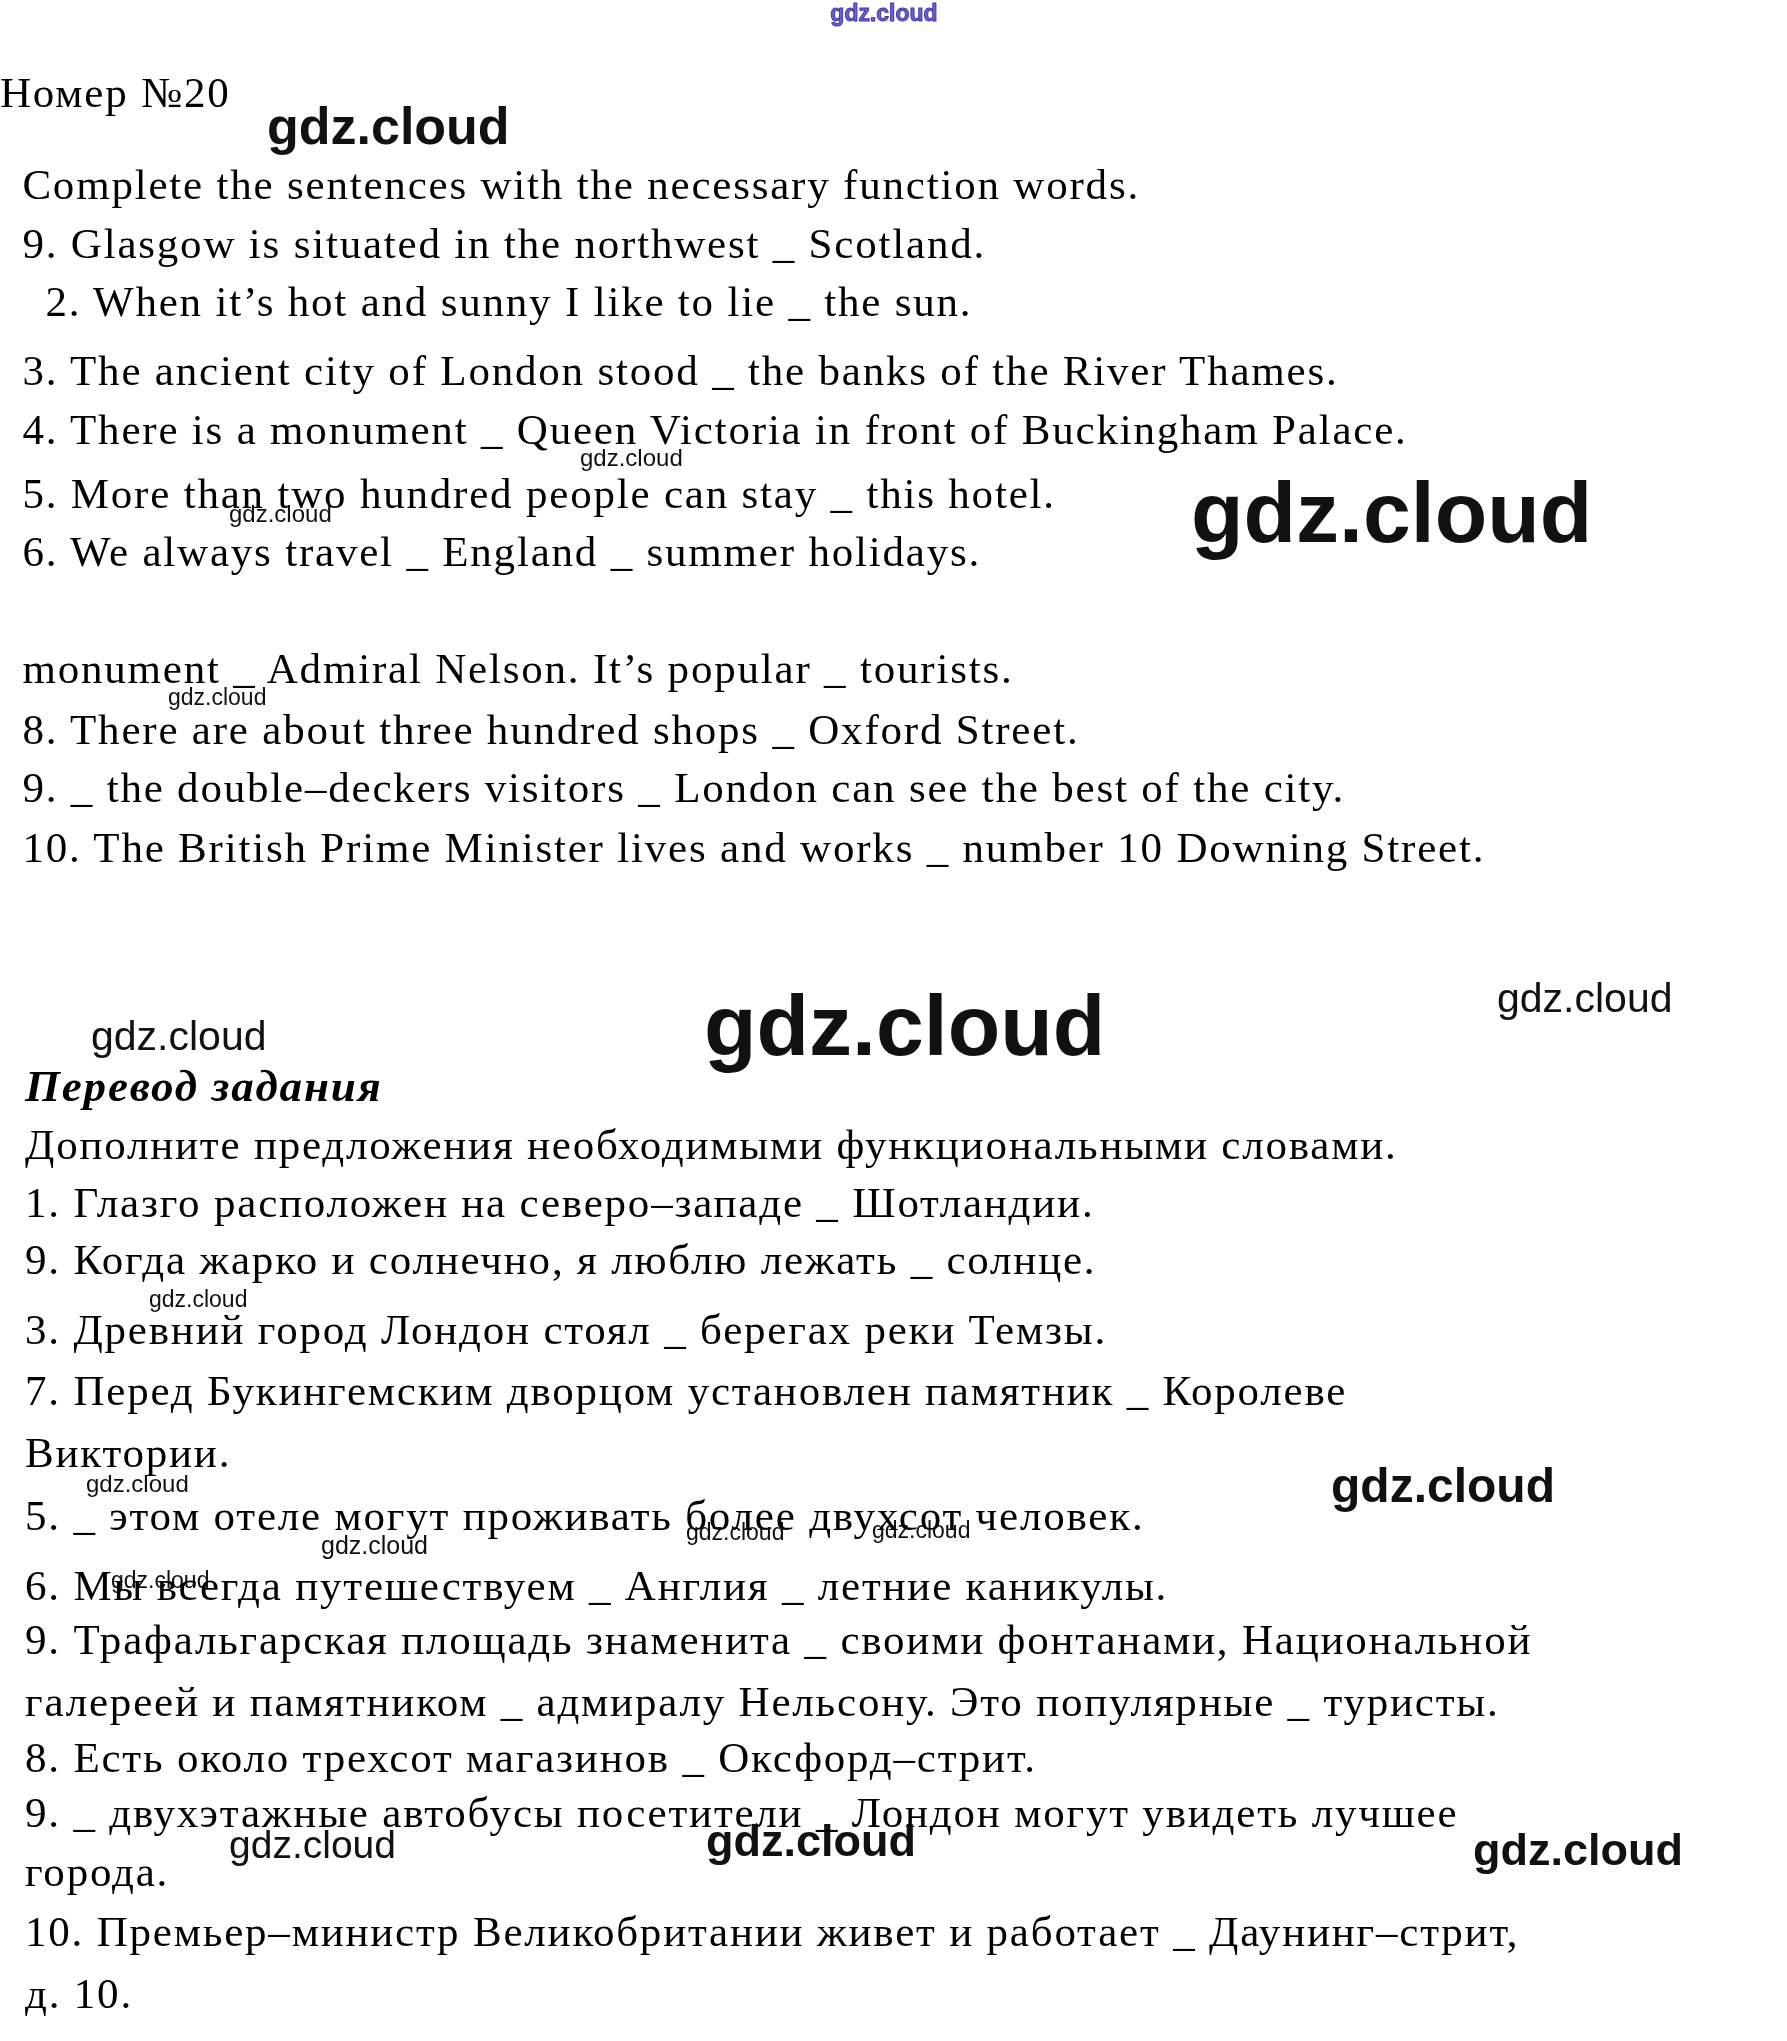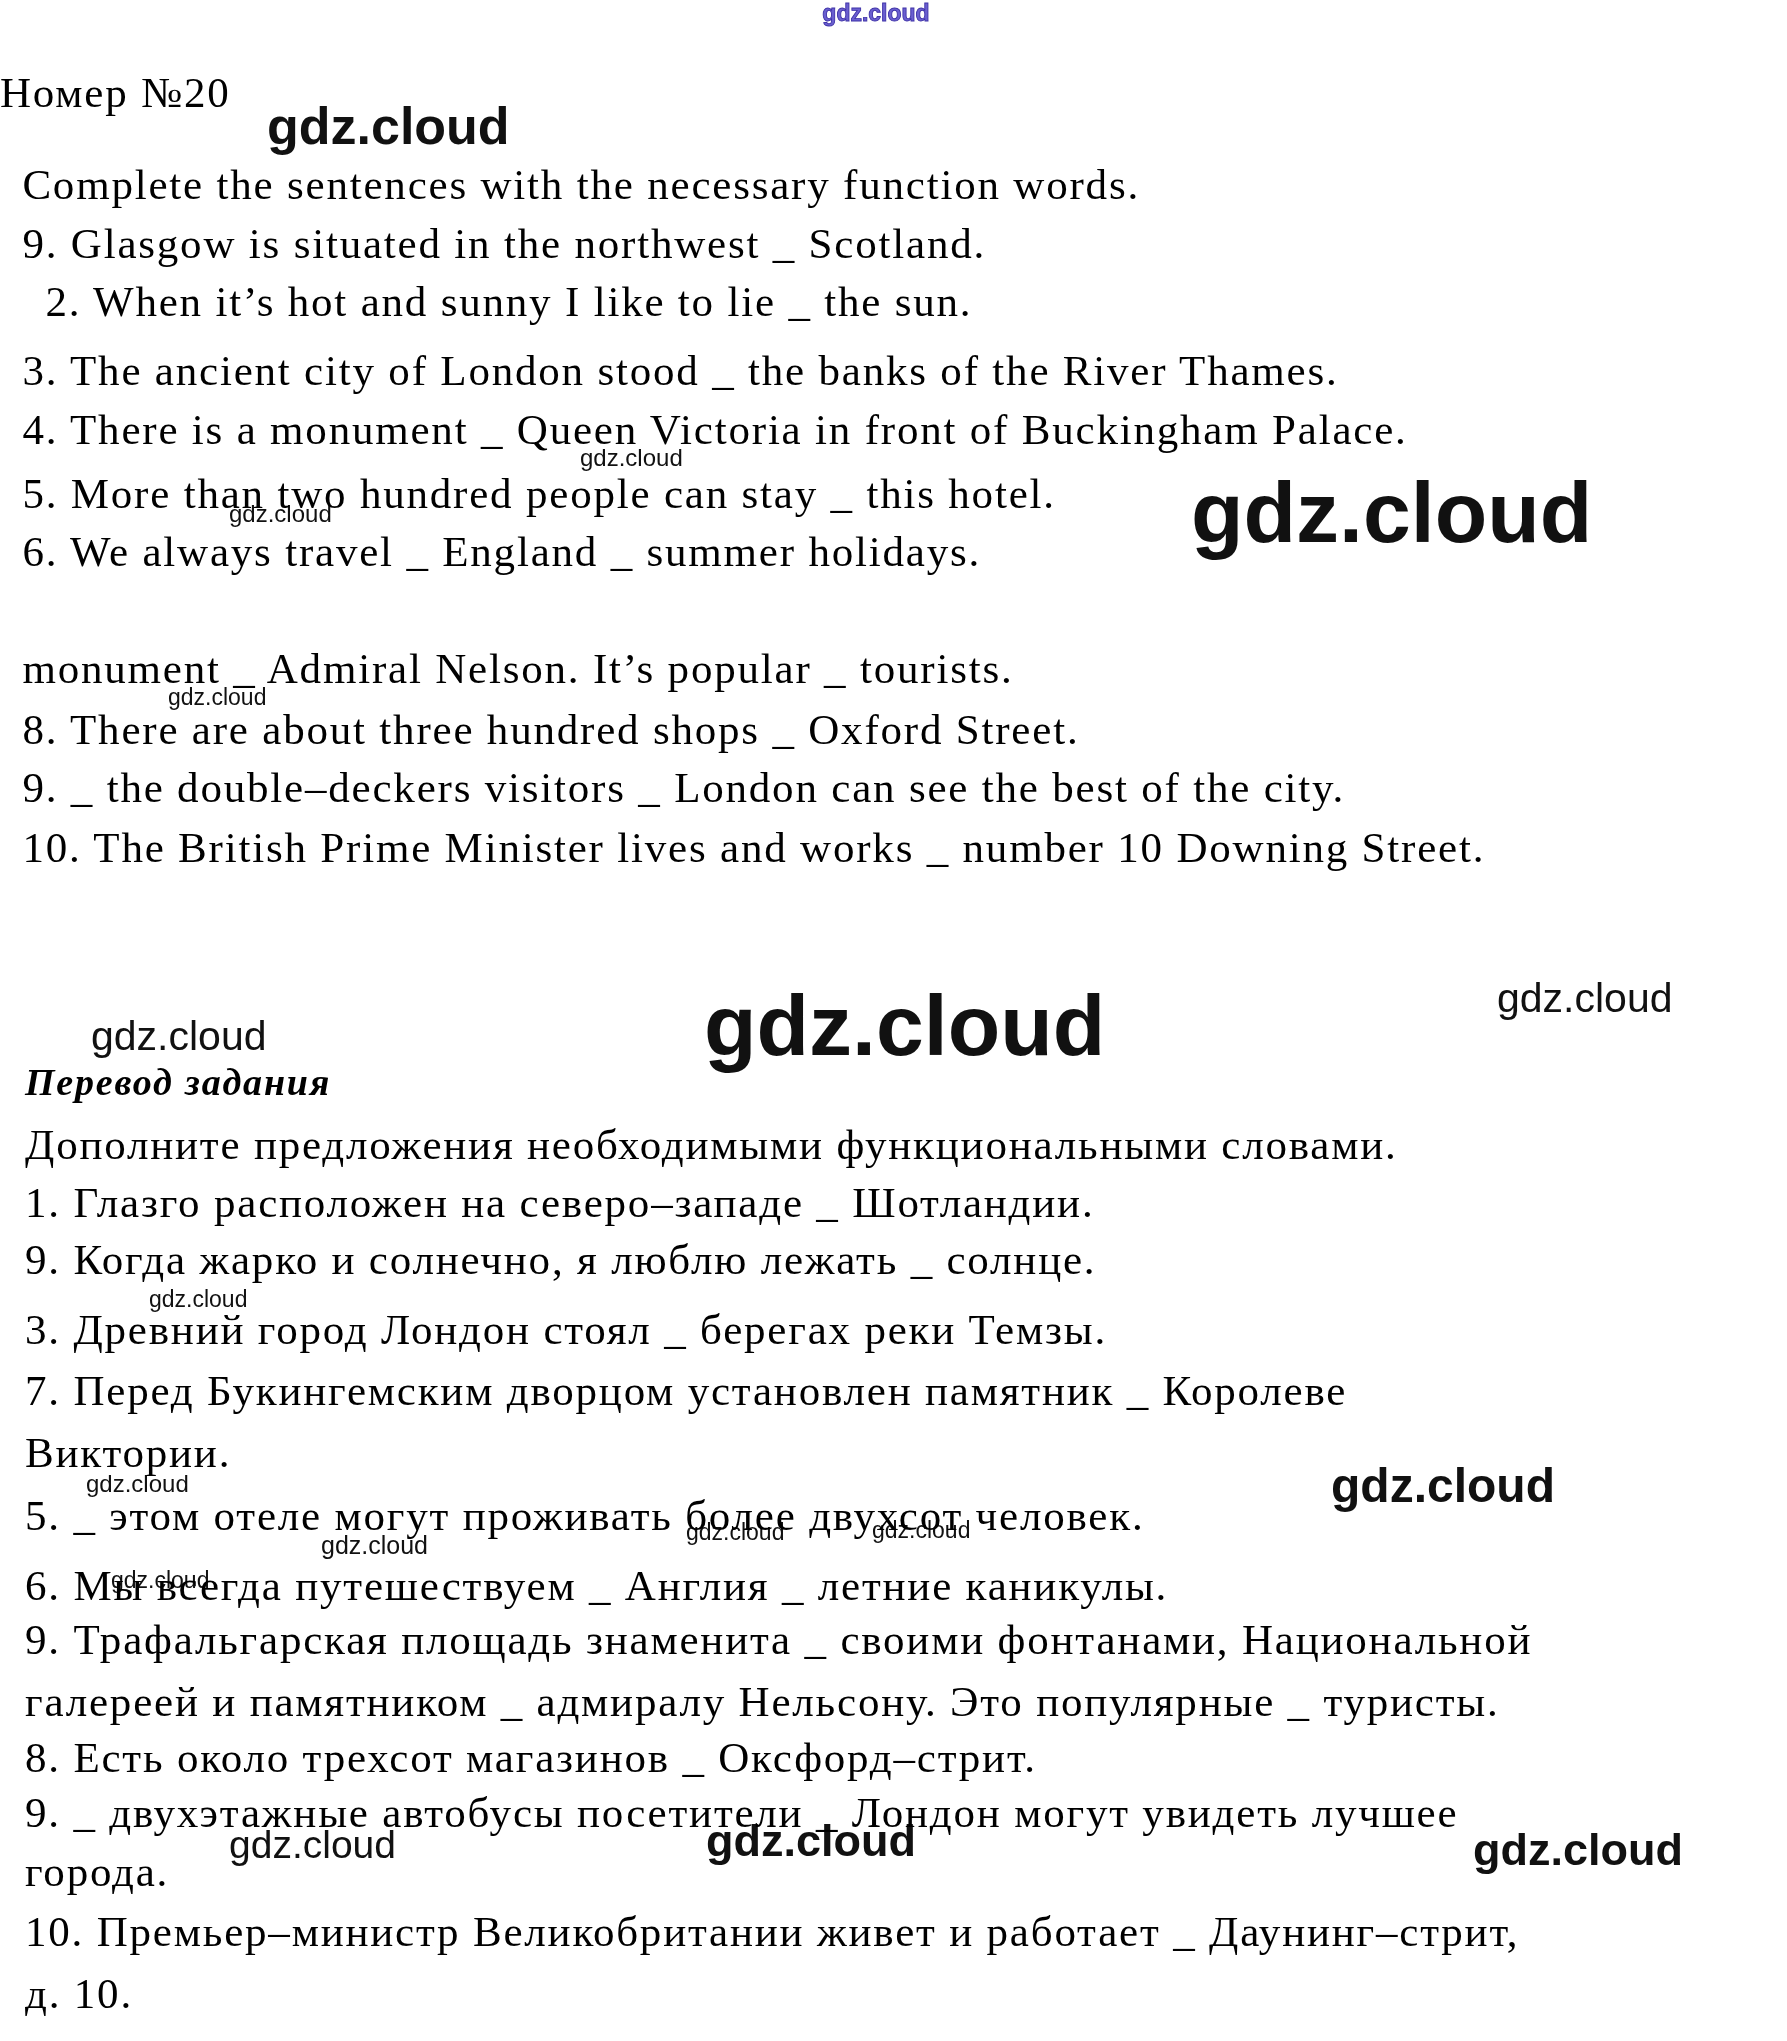--- a/index.html
+++ b/index.html
@@ -4,20 +4,21 @@
 <style>
   html,body{margin:0;padding:0;background:#ffffff;}
   .page{
     position:relative;
     width:1752px;
     height:2041px;
     background:#ffffff;
     overflow:hidden;
     font-family:"Liberation Serif", serif;
     color:#000000;
+    padding-left:16px;
   }
   .line{
     position:absolute;
     font-family:"Liberation Serif", serif;
     font-size:43px;
     line-height:1.1;
     letter-spacing:1.8px;
     white-space:nowrap;
     color:#000000;
   }
@@ -29,21 +30,21 @@
   }
   .title{
     font-size:43px;
   }
   .heading{
     font-size:45px;
   }
   .subheading{
     font-weight:700;
     font-style:italic;
-    font-size:38px;
+    font-size:45px;
   }
   .wm{
     position:absolute;
     font-family:"Liberation Sans", sans-serif;
     color:#111111;
     white-space:nowrap;
     line-height:1;
   }
   .wm-top{
     left:0;

